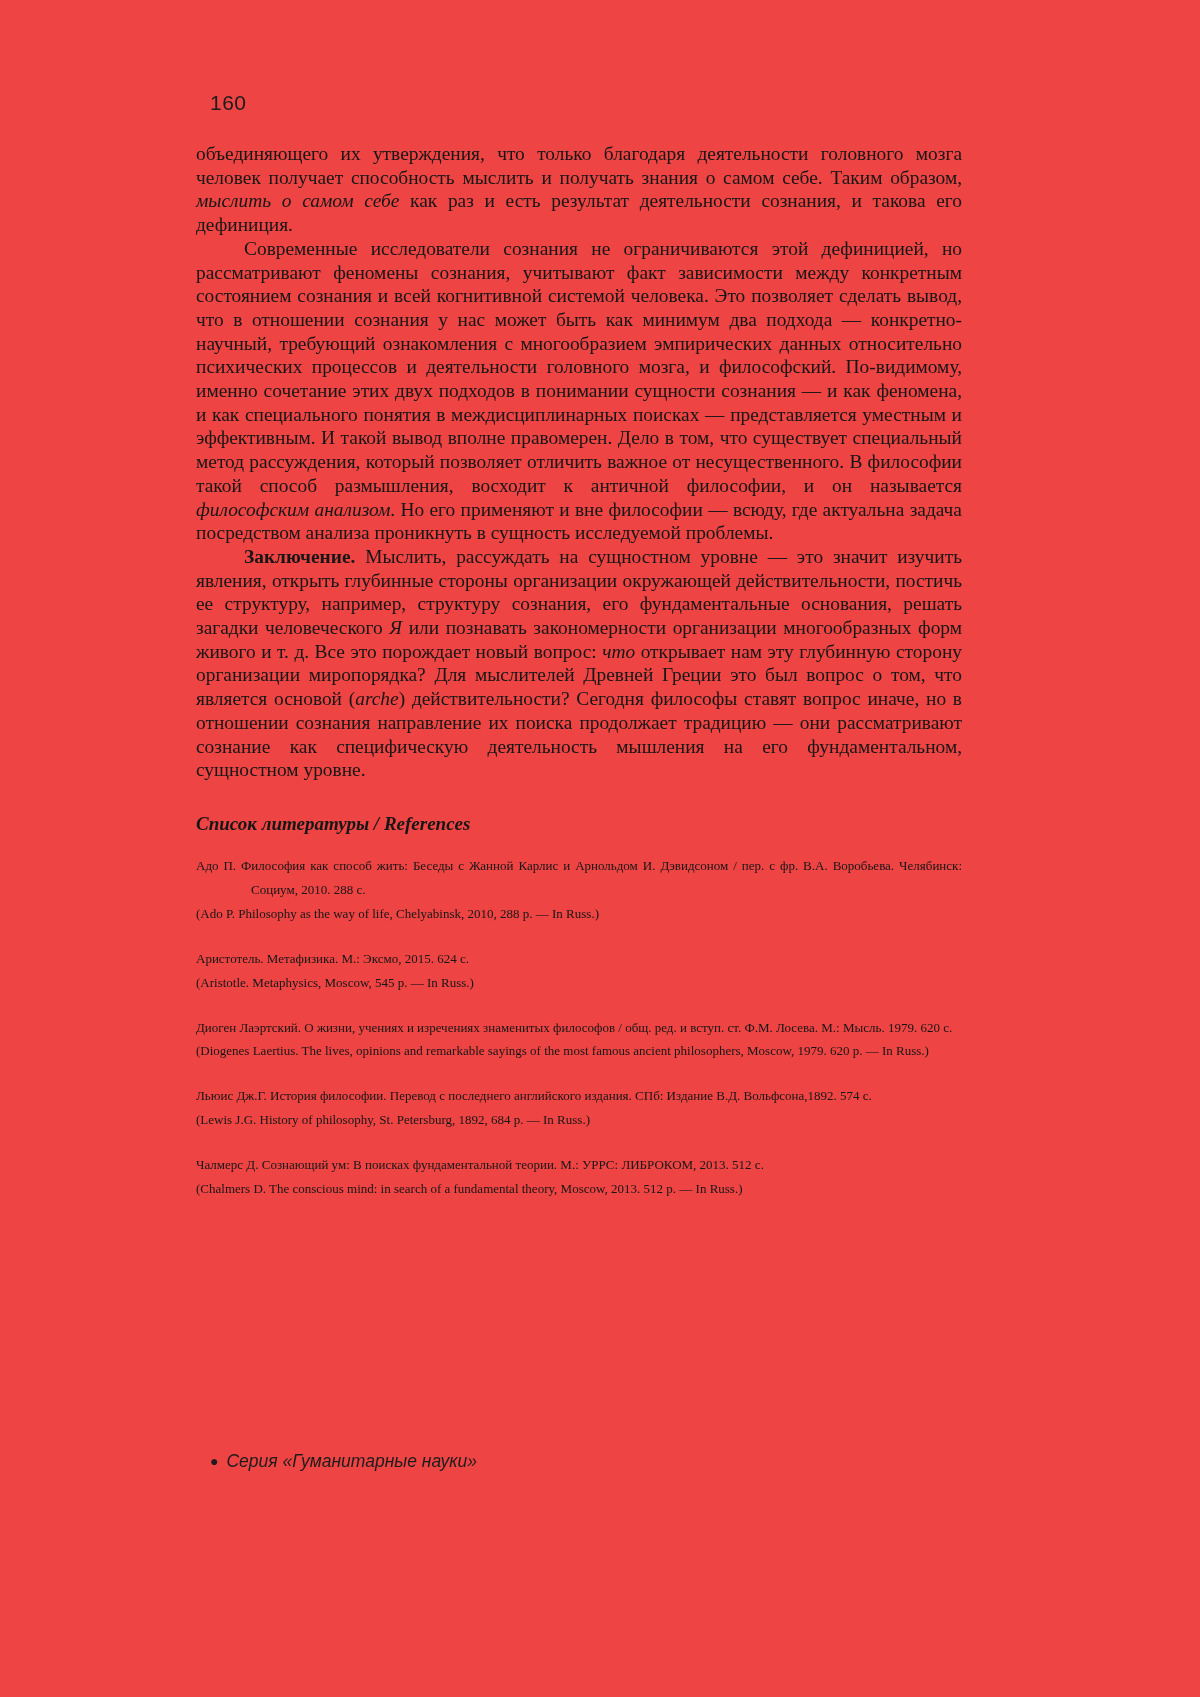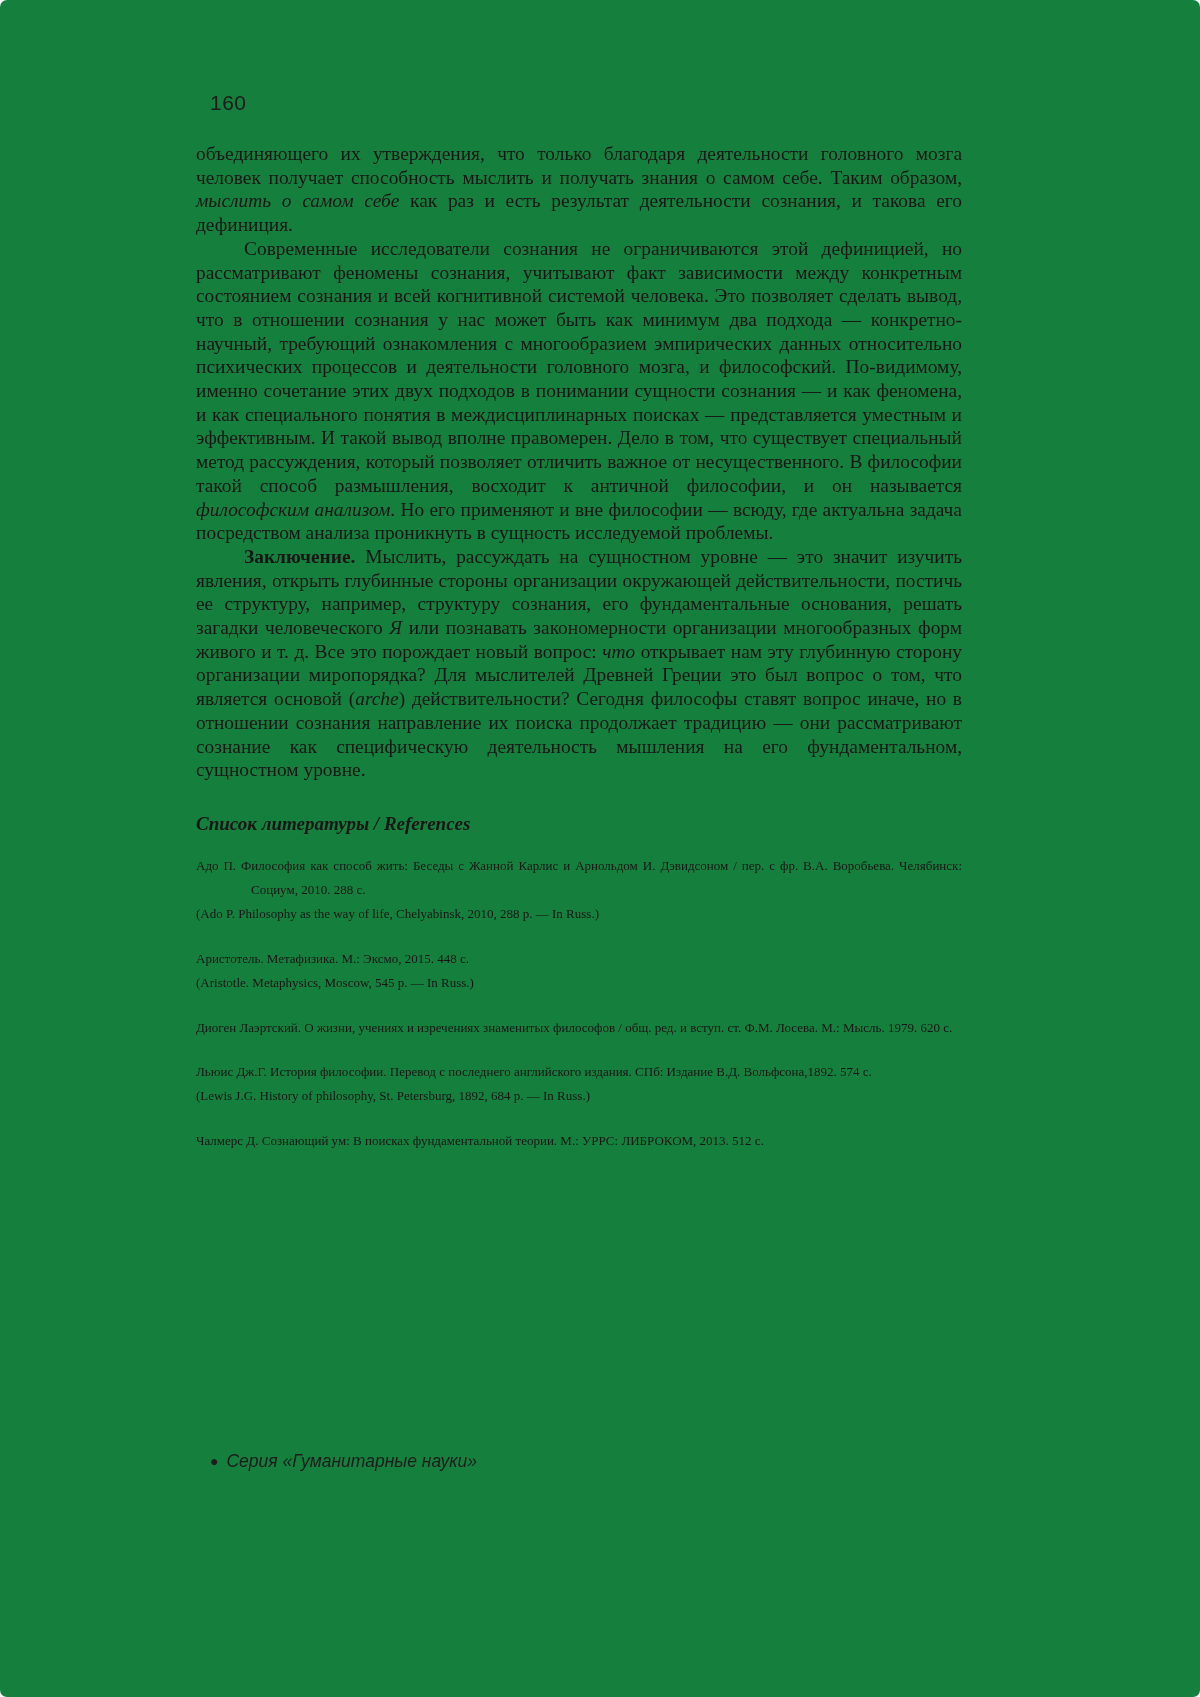--- a/index.html
+++ b/index.html
@@ -1,22 +1,21 @@
 <!DOCTYPE html>
 <html lang="ru"><head>
 <meta charset="utf-8">
 <style>
   html,body{margin:0;padding:0;background:#ffffff;}
   .page{
     position:relative;
     width:1200px;height:1697px;
-    background:#15803d;
+    background:#ef4444;
     color:#141414;
     overflow:hidden;
-    border-radius:7px;
   }
   
   .running-head{
     position:absolute;top:91px;left:210px;width:766px;
     display:flex;justify-content:space-between;align-items:baseline;
     font-family:"Liberation Sans",sans-serif;
   }
   .page-num{font-size:21px;letter-spacing:.5px;color:#1c1c1c;}
   .journal-title{font-style:italic;font-size:17.5px;color:#1c1c1c;}
   .journal-title .bullet{font-style:normal;font-size:14px;margin-right:8px;position:relative;top:-1px;}
@@ -74,31 +73,33 @@
       </div>
 
     <h3 class="refs-heading">Список литературы / References</h3>
 
     <div class="refs">
         <div class="ref-entry">
           <p class="ref-line">Адо П. Философия как способ жить: Беседы с Жанной Карлис и Арнольдом И. Дэвидсоном / пер. с фр. В.А. Воробьева. Челябинск: Социум, 2010. 288 с.</p>
           <p class="ref-line">(Ado P. Philosophy as the way of life, Chelyabinsk, 2010, 288 p. — In Russ.)</p>
         </div>
         <div class="ref-entry">
-          <p class="ref-line">Аристотель. Метафизика. М.: Эксмо, 2015. 448 с.</p>
+          <p class="ref-line">Аристотель. Метафизика. М.: Эксмо, 2015. 624 с.</p>
           <p class="ref-line">(Aristotle. Metaphysics, Moscow, 545 p. — In Russ.)</p>
         </div>
         <div class="ref-entry">
           <p class="ref-line">Диоген Лаэртский. О жизни, учениях и изречениях знаменитых философов / общ. ред. и вступ. ст. Ф.М. Лосева. М.: Мысль. 1979. 620 с.</p>
+          <p class="ref-line">(Diogenes Laertius. The lives, opinions and remarkable sayings of the most famous ancient philosophers, Moscow, 1979. 620 p. — In Russ.)</p>
         </div>
         <div class="ref-entry">
           <p class="ref-line">Льюис Дж.Г. История философии. Перевод с последнего английского издания. СПб: Издание В.Д. Вольфсона,1892. 574 с.</p>
           <p class="ref-line">(Lewis J.G. History of philosophy, St. Petersburg, 1892, 684 p. — In Russ.)</p>
         </div>
         <div class="ref-entry">
           <p class="ref-line">Чалмерс Д. Сознающий ум: В поисках фундаментальной теории. М.: УРРС: ЛИБРОКОМ, 2013. 512 с.</p>
+          <p class="ref-line">(Chalmers D. The conscious mind: in search of a fundamental theory, Moscow, 2013. 512 p. — In Russ.)</p>
         </div>
       </div>
   </div>
 
   <div class="series-footer"><span class="bullet">●</span><span>Серия «Гуманитарные науки»</span></div>
 
 </div>
 
 </body></html>

